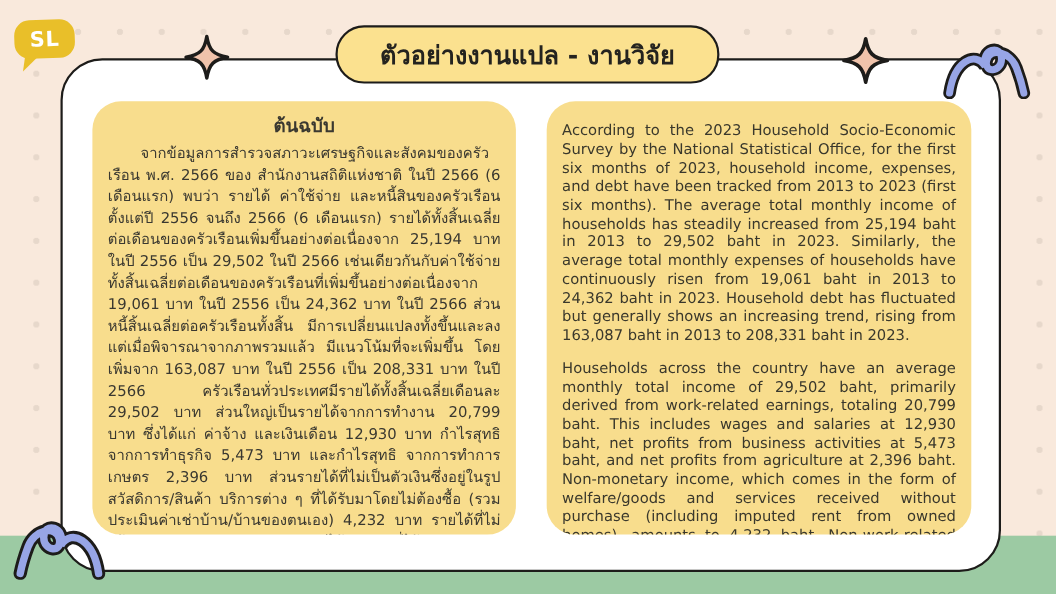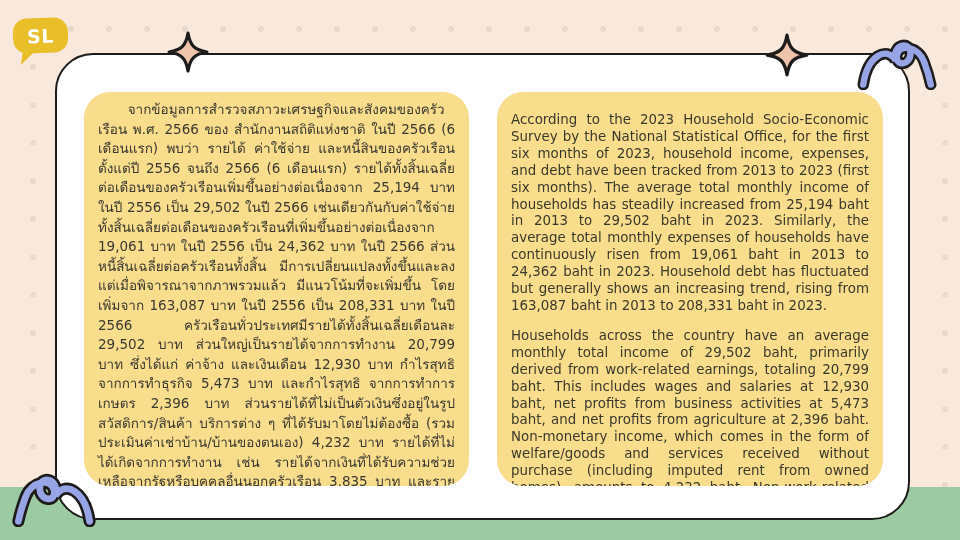--- a/index.html
+++ b/index.html
@@ -58,30 +58,34 @@
 </head>
 <body>
 
 <div class="stage">
 
   <div class="green-band"></div>
 
   <div class="card"></div>
 
   <div class="panel panel-left">
+    <h2>ต้นฉบับ</h2>
     <p class="thai-body">จากข้อมูลการสำรวจสภาวะเศรษฐกิจและสังคมของครัวเรือน พ.ศ. 2566 ของ สำนักงานสถิติแห่งชาติ ในปี 2566 (6 เดือนแรก) พบว่า รายได้ ค่าใช้จ่าย และหนี้สินของครัวเรือน ตั้งแต่ปี 2556 จนถึง 2566 (6 เดือนแรก) รายได้ทั้งสิ้นเฉลี่ยต่อเดือนของครัวเรือนเพิ่มขึ้นอย่างต่อเนื่องจาก 25,194 บาท ในปี 2556 เป็น 29,502 ในปี 2566 เช่นเดียวกันกับค่าใช้จ่ายทั้งสิ้นเฉลี่ยต่อเดือนของครัวเรือนที่เพิ่มขึ้นอย่างต่อเนื่องจาก 19,061 บาท ในปี 2556 เป็น 24,362 บาท ในปี 2566 ส่วนหนี้สิ้นเฉลี่ยต่อครัวเรือนทั้งสิ้น มีการเปลี่ยนแปลงทั้งขึ้นและลง แต่เมื่อพิจารณาจากภาพรวมแล้ว มีแนวโน้มที่จะเพิ่มขึ้น โดยเพิ่มจาก 163,087 บาท ในปี 2556 เป็น 208,331 บาท ในปี 2566 ครัวเรือนทั่วประเทศมีรายได้ทั้งสิ้นเฉลี่ยเดือนละ 29,502 บาท ส่วนใหญ่เป็นรายได้จากการทำงาน 20,799 บาท ซึ่งได้แก่ ค่าจ้าง และเงินเดือน 12,930 บาท กำไรสุทธิจากการทำธุรกิจ 5,473 บาท และกำไรสุทธิ จากการทำการเกษตร 2,396 บาท ส่วนรายได้ที่ไม่เป็นตัวเงินซึ่งอยู่ในรูปสวัสดิการ/สินค้า บริการต่าง ๆ ที่ได้รับมาโดยไม่ต้องซื้อ (รวมประเมินค่าเช่าบ้าน/บ้านของตนเอง) 4,232 บาท รายได้ที่ไม่ได้เกิดจากการทำงาน เช่น รายได้จากเงินที่ได้รับความช่วยเหลือจากรัฐหรือบุคคลอื่นนอกครัวเรือน 3,835 บาท และรายได้ไม่ประจำและจากทรัพย์สิน 636 บาท</p>
   </div>
 
   <div class="panel panel-right">
     <div class="en-body">
       <p>According to the 2023 Household Socio-Economic Survey by the National Statistical Office, for the first six months of 2023, household income, expenses, and debt have been tracked from 2013 to 2023 (first six months). The average total monthly income of households has steadily increased from 25,194 baht in 2013 to 29,502 baht in 2023. Similarly, the average total monthly expenses of households have continuously risen from 19,061 baht in 2013 to 24,362 baht in 2023. Household debt has fluctuated but generally shows an increasing trend, rising from 163,087 baht in 2013 to 208,331 baht in 2023.</p>
       <p>Households across the country have an average monthly total income of 29,502 baht, primarily derived from work-related earnings, totaling 20,799 baht. This includes wages and salaries at 12,930 baht, net profits from business activities at 5,473 baht, and net profits from agriculture at 2,396 baht. Non-monetary income, which comes in the form of welfare/goods and services received without purchase (including imputed rent from owned homes), amounts to 4,232 baht. Non-work-related income, such as assistance from the government or other individuals outside the household, is 3,835 baht, and irregular income and income from assets total 636 baht.</p>
     </div>
   </div>
 
+  <div class="header-pill">
+    <span>ตัวอย่างงานแปล - งานวิจัย</span>
+  </div>
 
   <div class="logo-tail"></div>
   <div class="logo-bubble">
     <span>SL</span>
   </div>
 
   <div class="sparkle" style="left:167px;top:31px;">
     <svg width="42" height="42" viewBox="0 0 60 60">
       <path d="M30 3 C33 21 39 27 57 30 C39 33 33 39 30 57 C27 39 21 33 3 30 C21 27 27 21 30 3 Z" fill="#f0c3ab" stroke="#1d1c1a" stroke-width="4.5" stroke-linejoin="round"></path>
     </svg>

